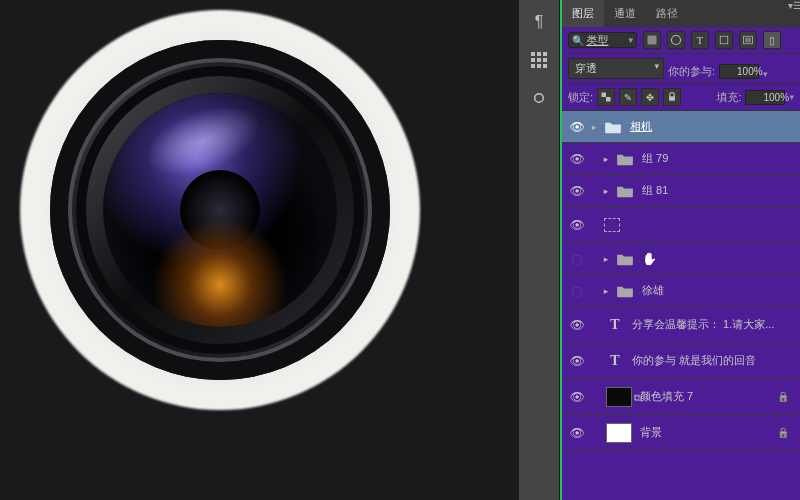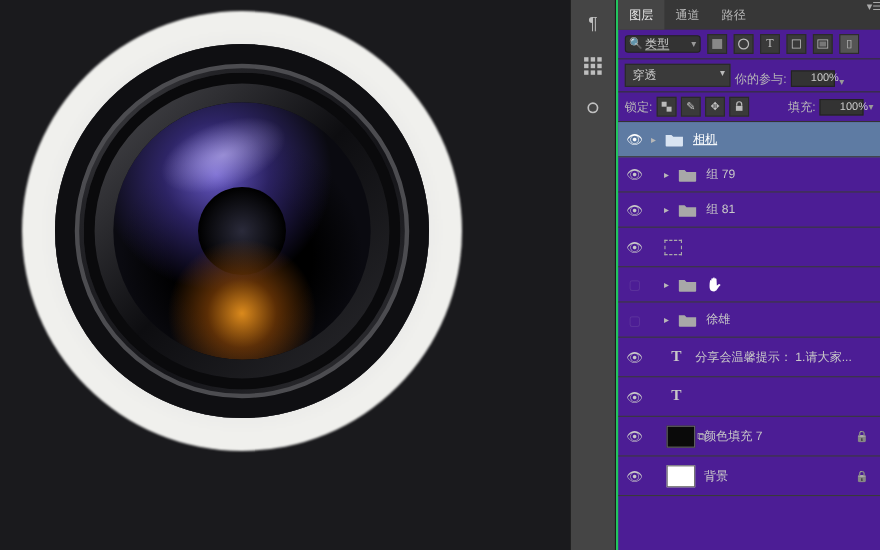--- a/index.html
+++ b/index.html
@@ -226,20 +226,21 @@
       <div class="layer" style="height: 36px;">
         <div class="eye">👁</div>
         <div style="width: 14px;"></div>
         <div class="text-icon">T</div>
         <div class="layer-name">分享会温馨提示：  1.请大家...</div>
       </div>
       <div class="layer" style="height: 36px;">
         <div class="eye">👁</div>
         <div style="width: 14px;"></div>
         <div class="text-icon">T</div>
+        <div class="layer-name">你的参与 就是我们的回音</div>
       </div>
       <div class="layer" style="height: 36px;">
         <div class="eye">👁</div>
         <div style="width: 14px;"></div>
         <div class="thumb">
           <span class="linkicon">⧉</span>
         </div>
         <div class="layer-name">颜色填充 7</div>
         <div class="lock-icon" style="filter: grayscale(1) brightness(0.8);">🔒</div>
       </div>

